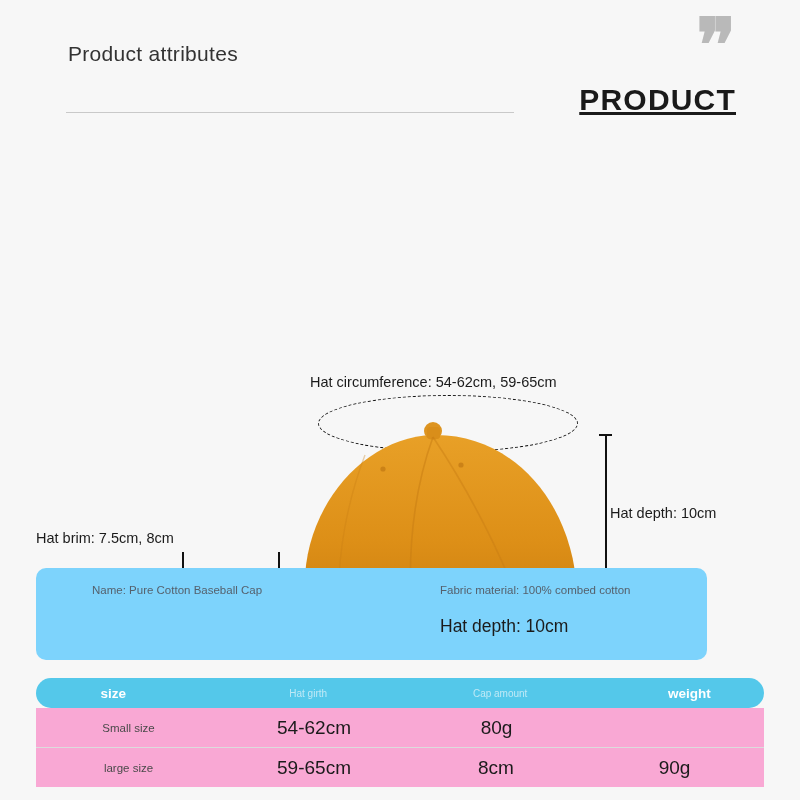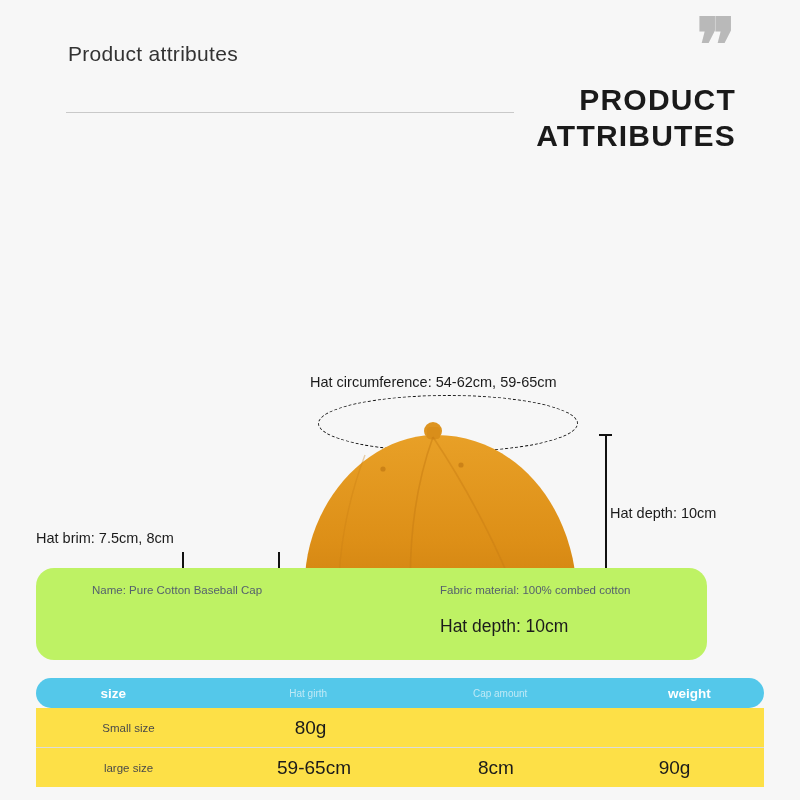--- a/index.html
+++ b/index.html
@@ -52,20 +52,21 @@
   .header-big {
     position: absolute;
     right: 64px;
     top: 70px;
     text-align: right;
     font-size: 30px;
     font-weight: 700;
     letter-spacing: 1.2px;
     line-height: 36px;
     color: #1a1a1a;
+    text-decoration: underline;
   }
 
   
   .illus {
     position: relative;
     height: 400px;
   }
   .label {
     position: absolute;
     font-size: 14.5px;
@@ -145,22 +146,22 @@
     top: 245px;
   }
 
   
   .info-panel {
     position: absolute;
     left: 36px;
     top: 568px;
     width: 671px;
     height: 92px;
-    background: #bef264;
-    border-radius: 18px;
+    background: #7dd3fc;
+    border-radius: 10px;
   }
   .info-small {
     position: absolute;
     font-size: 11.5px;
     color: #55616d;
     white-space: nowrap;
   }
   .info-small.a { left: 56px; top: 16px; }
   .info-small.b { left: 404px; top: 16px; }
   .info-big {
@@ -195,21 +196,21 @@
   }
   .t-head .c.dim {
     font-size: 10px;
     font-weight: 400;
     color: #bfe9f6;
   }
   .t-row {
     display: flex;
     align-items: center;
     height: 39px;
-    background: #fde047;
+    background: #f9a8d4;
     border-bottom: 1px solid #dcdcdc;
   }
   .t-row.last { border-bottom: none; }
   .t-row .c {
     text-align: center;
     font-size: 19px;
     color: #1b1b1b;
   }
   .t-row .c.first {
     font-size: 11.5px;
@@ -222,21 +223,20 @@
 </style>
 </head>
 <body>
 
 <div class="header">
   <div class="header-title">Product attributes</div>
   <div class="header-rule"></div>
   <div class="quote-mark">❞</div>
   <div class="header-big">
     <div>PRODUCT</div>
-    <div>ATTRIBUTES</div>
   </div>
 </div>
 
 <div class="illus">
 
   <div class="label lbl-circ">Hat circumference: 54-62cm, 59-65cm</div>
   <div class="ellipse"></div>
 
   <div class="label lbl-depth">Hat depth: 10cm</div>
   <div class="depth-bracket">
@@ -297,20 +297,21 @@
 
 <div class="table">
   <div class="t-head">
     <div class="c col1">size</div>
     <div class="c col2 dim">Hat girth</div>
     <div class="c col3 dim">Cap amount</div>
     <div class="c col4">weight</div>
   </div>
   <div class="t-row">
     <div class="c col1 first">Small size</div>
+    <div class="c col2">54-62cm</div>
     <div class="c col4">80g</div>
   </div>
   <div class="t-row last">
     <div class="c col1 first">large size</div>
     <div class="c col2">59-65cm</div>
     <div class="c col3">8cm</div>
     <div class="c col4">90g</div>
   </div>
 </div>
 

